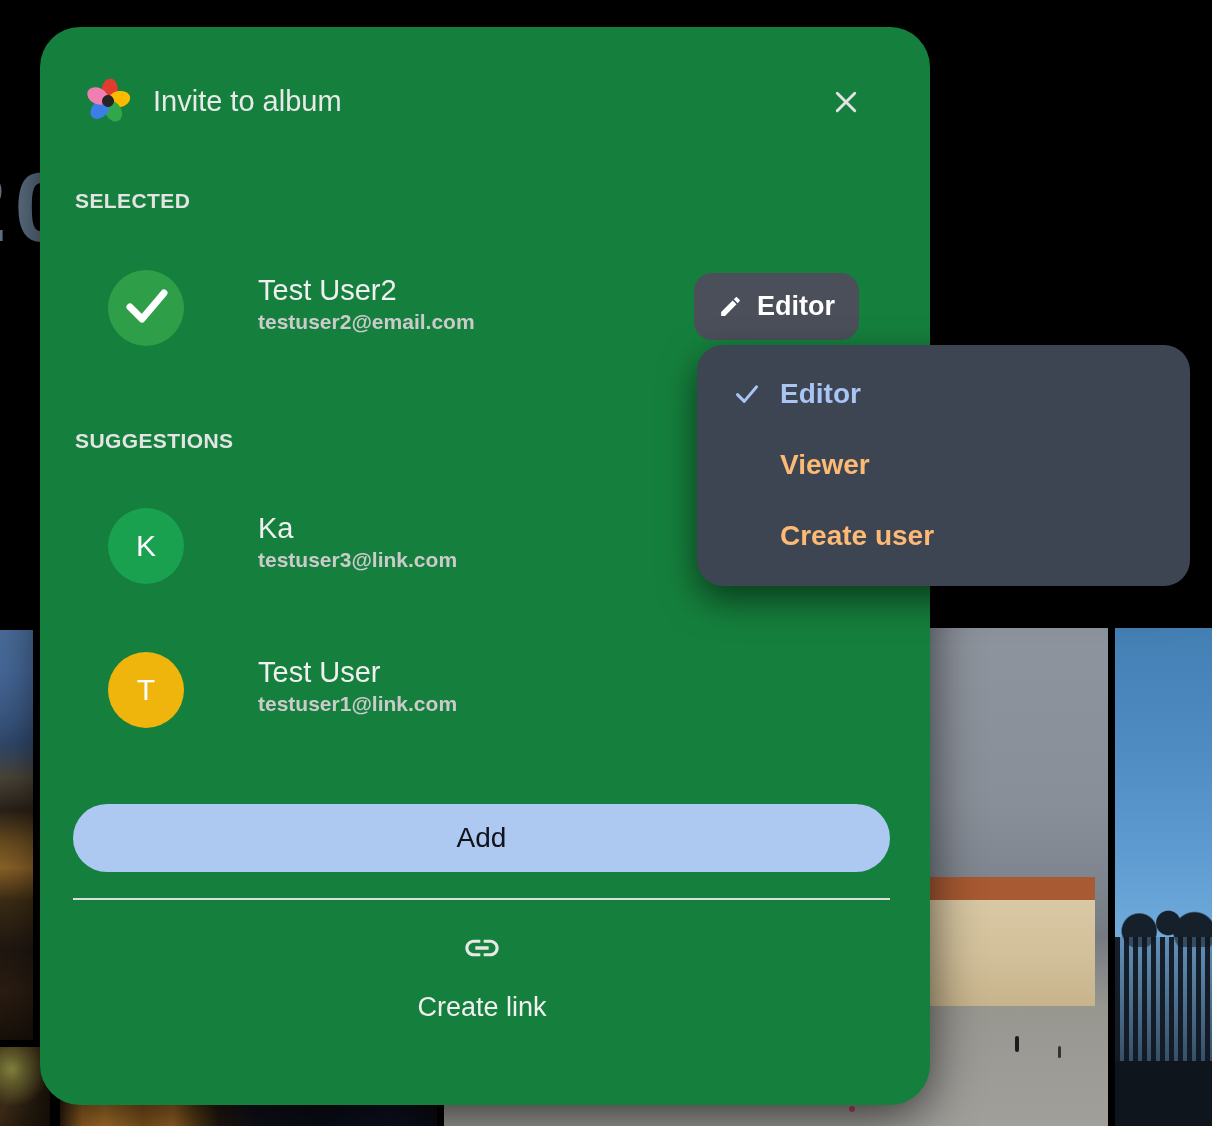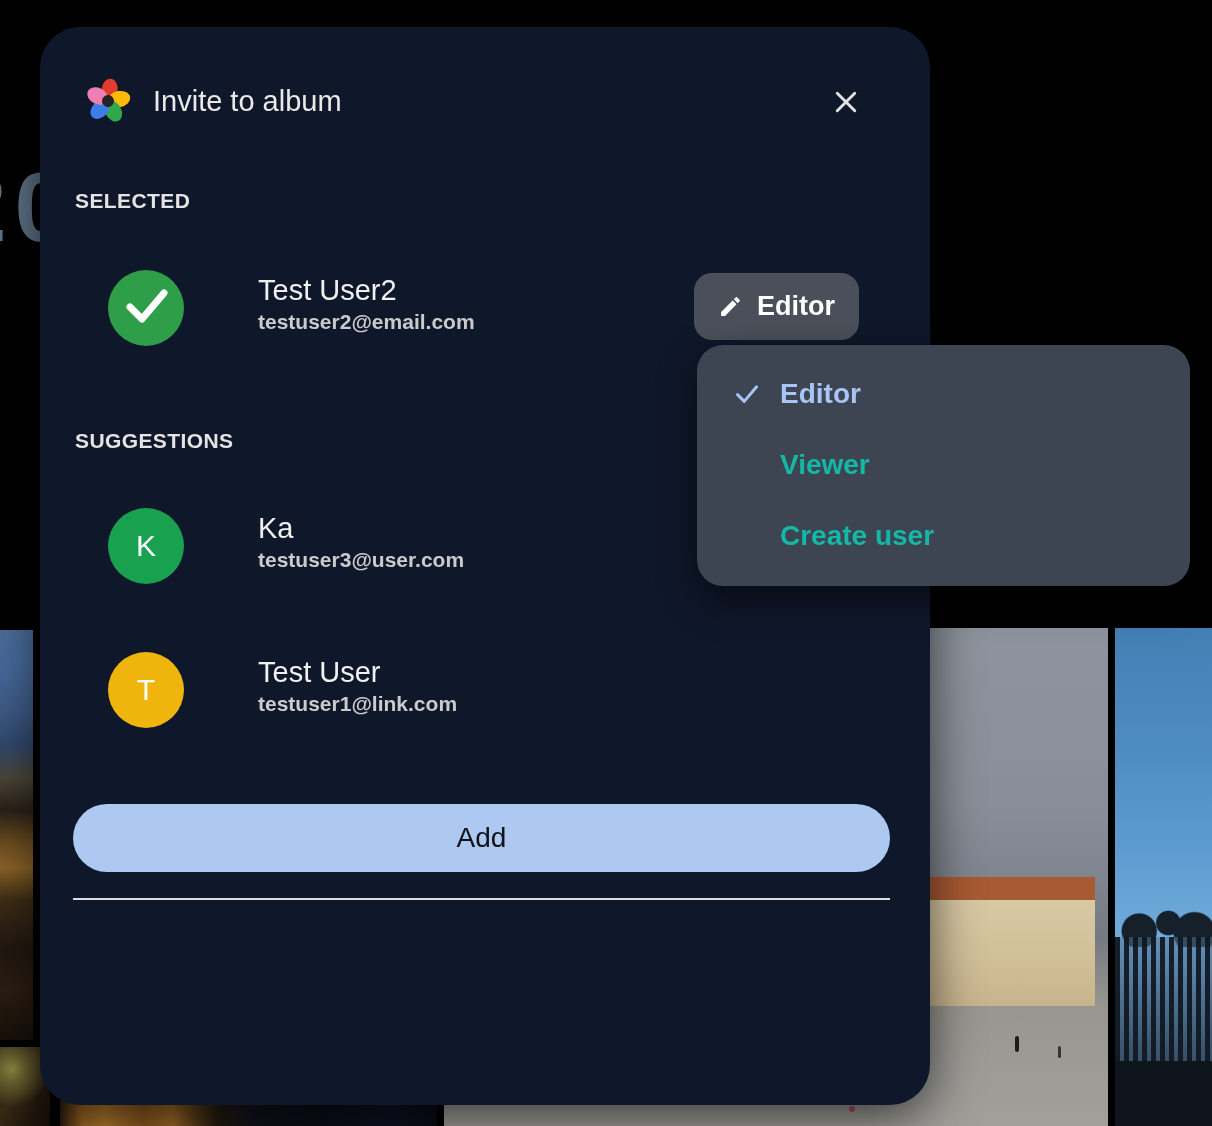--- a/index.html
+++ b/index.html
@@ -90,21 +90,21 @@
       radial-gradient(circle at 55% 40%, #15202b 20%, transparent 22%),
       radial-gradient(circle at 82% 65%, #15202b 24%, transparent 26%);
   }
   .fence-bottom { position: absolute; left: 0; right: 0; bottom: 0; height: 13%; background: #0e151d; }
 
   
   .modal {
     position: absolute;
     left: 40px; top: 27px;
     width: 890px; height: 1078px;
-    background: #0f172a;
+    background: #15803d;
     border-radius: 40px;
     box-shadow: 0 12px 50px rgba(0,0,0,0.65);
     z-index: 10;
   }
   .modal-title {
     position: absolute; left: 113px; top: 58px;
     font-size: 29px; font-weight: 500; color: #e9e9e9;
     line-height: 32px;
   }
   .logo { position: absolute; left: 44px; top: 50px; width: 48px; height: 48px; }
@@ -183,21 +183,21 @@
     padding: 13px 0;
     box-sizing: border-box;
   }
   .dd-item {
     display: flex; align-items: center;
     height: 71px; padding: 0 24px 0 36px;
     cursor: pointer;
   }
   .dd-check { width: 27px; height: 27px; margin-right: 20px; flex: none; }
   .dd-check.hidden { visibility: hidden; }
-  .dd-label { font-size: 28px; font-weight: 600; color: #14b8a6; }
+  .dd-label { font-size: 28px; font-weight: 600; color: #fdba74; }
   .dd-item.selected .dd-label { color: #a9c5f3; }
 </style>
 </head>
 <body>
 
 <div class="stage">
 
   <div class="bg-heading">20</div>
 
   <div class="photo" id="photo-left-top"></div>
@@ -273,35 +273,43 @@
       <span>Editor</span>
     </button>
 
     <div class="section-header" id="suggestions-header">SUGGESTIONS</div>
 
     <div class="user-row" id="suggestion-row-0">
       <div class="avatar" style="background: rgb(25, 161, 80);">
         <span class="initial">K</span>
       </div>
       <div class="user-name">Ka</div>
-      <div class="user-email">testuser3@user.com</div>
+      <div class="user-email">testuser3@link.com</div>
     </div>
 
     <div class="user-row" id="suggestion-row-1">
       <div class="avatar" style="background: rgb(240, 181, 12);">
         <span class="initial">T</span>
       </div>
       <div class="user-name">Test User</div>
       <div class="user-email">testuser1@link.com</div>
     </div>
 
     <button class="add-btn">Add</button>
 
     <div class="divider"></div>
 
+    <button class="create-link">
+      <span style="display:flex;">
+        <svg viewBox="0 0 24 24" width="40" height="40">
+          <path d="M3.9 12c0-1.71 1.39-3.1 3.1-3.1h4V7H7c-2.76 0-5 2.24-5 5s2.24 5 5 5h4v-1.9H7c-1.71 0-3.1-1.39-3.1-3.1zM8 13h8v-2H8v2zm9-6h-4v1.9h4c1.71 0 3.1 1.39 3.1 3.1s-1.39 3.1-3.1 3.1h-4V17h4c2.76 0 5-2.24 5-5s-2.24-5-5-5z" fill="#e8e8e8"></path>
+        </svg>
+      </span>
+      <span class="create-link-label">Create link</span>
+    </button>
   </div>
 
   <div class="dropdown">
     <div class="dd-item selected">
       <span class="dd-check">
         <svg viewBox="0 0 24 24" width="27" height="27">
           <path d="M4 13 l6 6 L21 6" stroke="#a9c5f3" stroke-width="2.6" fill="none" stroke-linecap="round" stroke-linejoin="round"></path>
         </svg>
       </span>
       <span class="dd-label">Editor</span>

